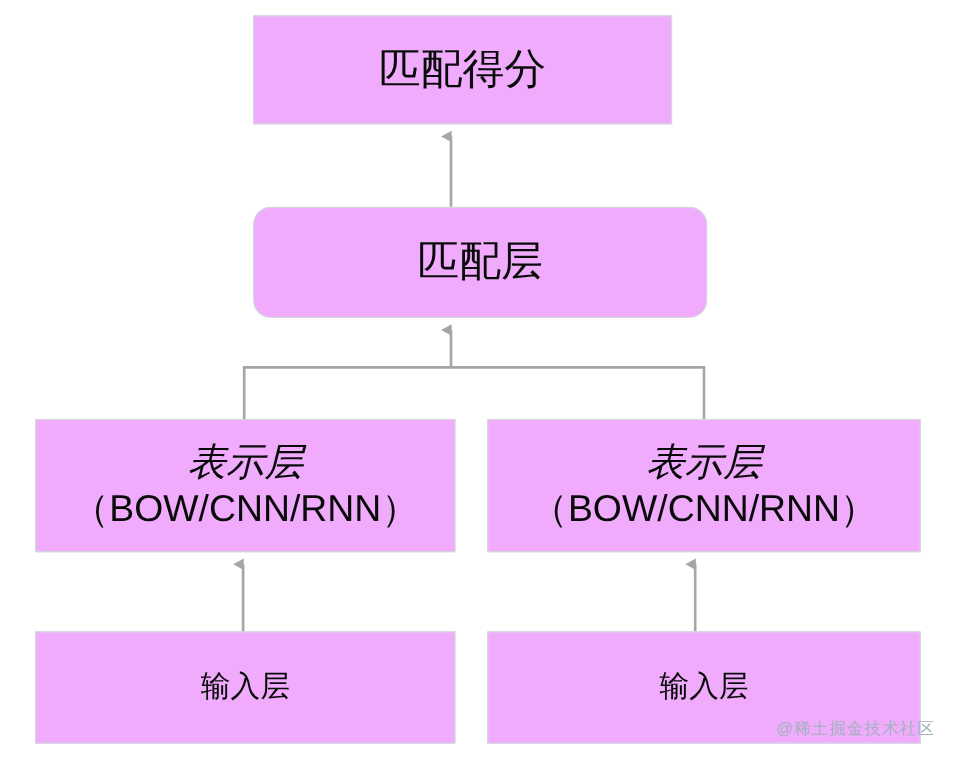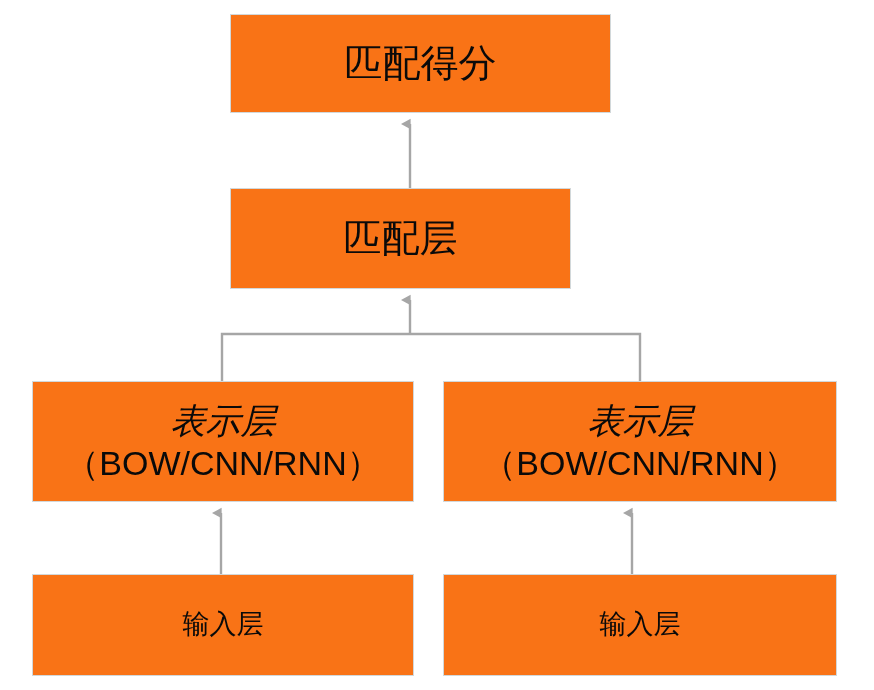--- a/index.html
+++ b/index.html
@@ -28,21 +28,21 @@
     left: 0;
     top: 0;
     width: 874px;
     height: 690px;
     pointer-events: none;
   }
 
   .node-box {
     position: absolute;
     box-sizing: border-box;
-    background: #f97316;
+    background: #f0abfc;
     border: 1px solid #d2d8da;
     display: flex;
     flex-direction: column;
     align-items: center;
     justify-content: center;
     color: #0a0a0a;
     text-align: center;
     line-height: 1.18;
   }
 
@@ -58,22 +58,23 @@
     width: 381px;
     height: 99px;
   }
   #node-match-score .node-line.primary {
     font-size: 38px;
   }
 
   #node-match-layer {
     left: 230px;
     top: 188px;
-    width: 341px;
+    width: 413px;
     height: 101px;
+    border-radius: 16px;
   }
   #node-match-layer .node-line.primary {
     font-size: 38px;
   }
 
   #node-repr-left {
     left: 32px;
     top: 381px;
     width: 382px;
     height: 121px;
@@ -170,14 +171,15 @@
   </div>
 
   <div class="node-box input-node" id="node-input-left">
     <span class="node-line primary">输入层</span>
   </div>
 
   <div class="node-box input-node" id="node-input-right">
     <span class="node-line primary">输入层</span>
   </div>
 
+  <div id="watermark">@稀土掘金技术社区</div>
 
 </div>
 
 </body></html>

